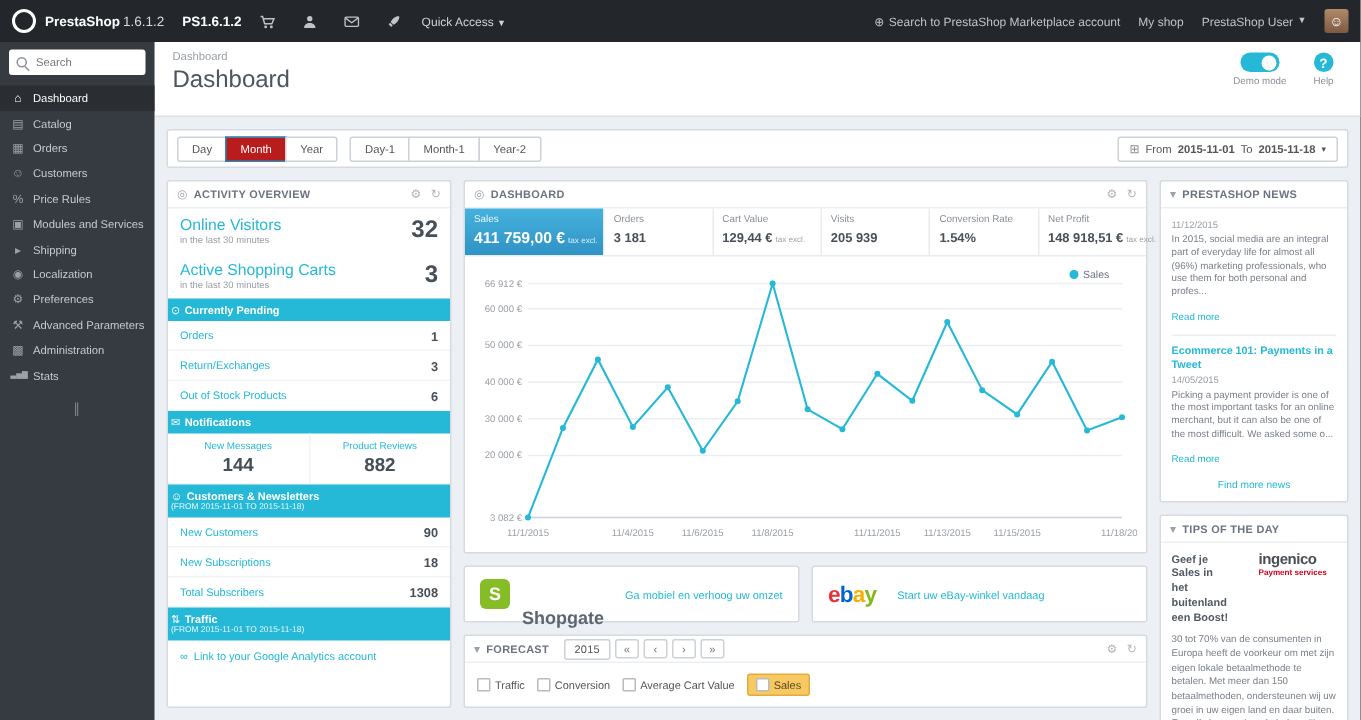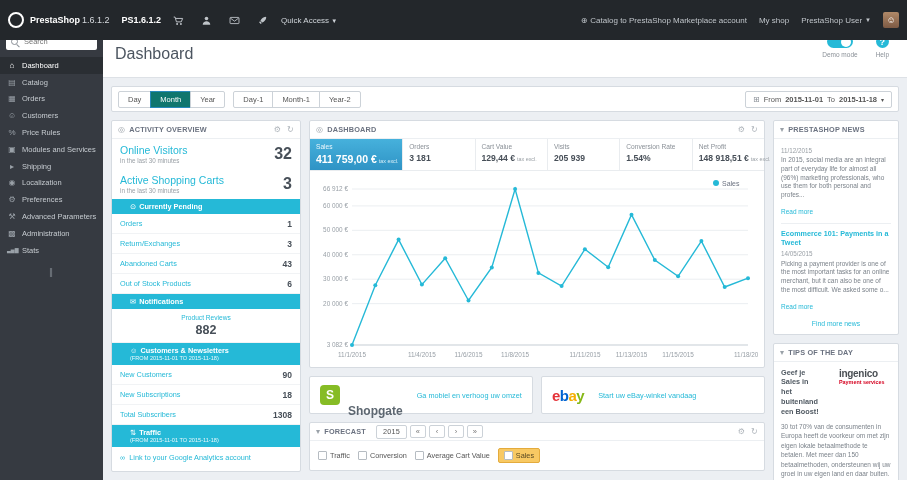--- a/index.html
+++ b/index.html
@@ -1,20 +1,20 @@
 <!DOCTYPE html>
 <html><head>
 <meta charset="utf-8">
 <style>
   html,body{margin:0;padding:0;background:#444;}
   #app{position:relative;width:907px;height:480px;overflow:hidden;background:#eceff3;
        font-family:"Liberation Sans","DejaVu Sans",sans-serif;cursor:default;}
 
   
-  .topbar{position:absolute;top:0;left:0;right:0;height:40px;background:#23272b;display:flex;
+  .topbar{position:absolute;top:0;left:0;right:0;height:28px;background:#23272b;display:flex;
           align-items:center;color:#bfc4c9;font-size:8px;z-index:9;}
   .tb-left{display:flex;align-items:center;gap:6px;padding:0 8px;}
   .logo-circle{width:12px;height:12px;border:2px solid #fff;border-radius:50%;flex:none;}
   .brand{color:#fff;font-size:9px;font-weight:bold;white-space:nowrap;}
   .brand .ver{font-weight:normal;color:#d6dade;margin-left:2px;}
   .shopname{color:#fff;font-weight:bold;font-size:9px;margin-left:6px;white-space:nowrap;}
   .tb-iconbtn{width:22px;height:28px;display:grid;place-items:center;cursor:pointer;}
   .tb-iconbtn svg{width:11px;height:11px;}
   .quick{margin-left:2px;color:#cfd4d9;cursor:pointer;white-space:nowrap;}
   .tb-right{margin-left:auto;display:flex;align-items:center;gap:12px;padding-right:8px;}
@@ -54,21 +54,21 @@
   .tool-label{font-size:6.5px;color:#8a9097;}
 
   .filters{margin:8px;background:#fff;border:1px solid #d6dbe1;border-radius:2px;height:26px;
            display:flex;align-items:center;justify-content:space-between;padding:0 6px;box-sizing:border-box;}
   .btn-groups{display:flex;gap:8px;}
   .bgroup{display:flex;}
   .fbtn{font-size:7.5px;color:#555;background:#fff;border:1px solid #ccd2d8;padding:3px 9px;
         margin-left:-1px;cursor:pointer;font-family:inherit;}
   .bgroup .fbtn:first-child{border-radius:2px 0 0 2px;margin-left:0;}
   .bgroup .fbtn:last-child{border-radius:0 2px 2px 0;}
-  .fbtn.active{background:#0f766e;border-color:#2789ba;color:#fff;}
+  .fbtn.active{background:#b91c1c;border-color:#2789ba;color:#fff;}
   .daterange{display:flex;align-items:center;gap:4px;border:1px solid #ccd2d8;border-radius:2px;
              padding:3px 7px;font-size:7.5px;color:#555;cursor:pointer;}
   .daterange .cal{color:#8a9097;font-size:8px;}
   .daterange b{font-weight:bold;}
 
   .columns{display:flex;gap:8px;padding:0 8px;align-items:flex-start;height:360px;overflow:hidden;}
   .col-left{width:190px;flex:none;}
   .col-center{flex:1;min-width:0;}
   .col-right{width:126px;flex:none;}
 
@@ -78,21 +78,21 @@
   .pico{color:#9aa1a8;font-size:8px;font-weight:normal;}
   .picons{margin-left:auto;display:flex;gap:6px;color:#b0b6bc;font-size:8px;font-weight:normal;}
   .picons span{cursor:pointer;}
 
   
   .col-left .panel{height:352px;overflow:hidden;box-sizing:border-box;}
   .stat-row{display:flex;justify-content:space-between;align-items:center;padding:5px 8px;}
   .stat-label{color:#25b9d7;font-size:10.5px;cursor:pointer;text-align:right;}
   .stat-sub{font-size:6.3px;color:#9aa0a6;margin-top:1px;}
   .stat-val{font-size:16px;font-weight:bold;color:#474f58;}
-  .subbar{background:#25b9d7;color:#fff;padding:3px 18px;font-size:7.3px;font-weight:bold;line-height:1.25;}
+  .subbar{background:#25b9d7;color:#fff;padding:3px 2px;font-size:7.3px;font-weight:bold;line-height:1.25;}
   .subbar .icon{margin-right:3px;font-weight:normal;}
   .subbar .dates{display:block;font-size:5.6px;font-weight:normal;opacity:.9;}
   .mini-row{display:flex;justify-content:space-between;align-items:center;padding:4.5px 8px;
             border-bottom:1px solid #f1f3f5;font-size:7.3px;}
   .mini-row .ml{color:#25b9d7;cursor:pointer;}
   .mini-row .mv{color:#474f58;font-weight:bold;font-size:8.5px;}
   .notif{display:flex;text-align:center;border-bottom:1px solid #f1f3f5;}
   .ncell{flex:1;padding:5px 2px;}
   .ncell + .ncell{border-left:1px solid #f1f3f5;}
   .nlabel{color:#25b9d7;font-size:6.6px;cursor:pointer;}
@@ -188,21 +188,21 @@
           </svg>
       </span>
       <span class="quick">
         <span>Quick Access</span>
         <span class="caret">▼</span>
       </span>
     </div>
     <div class="tb-right">
       <span class="tb-link">
         <span>⊕</span>
-        <span>Catalog to PrestaShop Marketplace account</span>
+        <span>Search to PrestaShop Marketplace account</span>
       </span>
       <span class="tb-link">
         <span>My shop</span>
       </span>
       <span class="tb-link">
         <span>PrestaShop User</span>
         <span class="caret">▼</span>
       </span>
       <span class="avatar">☺</span>
     </div>
@@ -339,32 +339,32 @@
           </div>
           <div class="mini-row">
             <span class="ml">Orders</span>
             <span class="mv">1</span>
           </div>
           <div class="mini-row">
             <span class="ml">Return/Exchanges</span>
             <span class="mv">3</span>
           </div>
           <div class="mini-row">
-            <span class="ml">Abandoned Carts</span>
-            <span class="mv">43</span>
-          </div>
-          <div class="mini-row">
             <span class="ml">Out of Stock Products</span>
             <span class="mv">6</span>
           </div>
 
           <div class="subbar">
             <span class="icon">✉</span><span>Notifications</span>
           </div>
           <div class="notif">
+            <div class="ncell">
+              <div class="nlabel">New Messages</div>
+              <div class="nval">144</div>
+            </div>
             <div class="ncell">
               <div class="nlabel">Product Reviews</div>
               <div class="nval">882</div>
             </div>
           </div>
 
           <div class="subbar">
             <span class="icon">☺</span><span>Customers &amp; Newsletters</span>
             <span class="dates">(FROM 2015-11-01 TO 2015-11-18)</span>
           </div>

